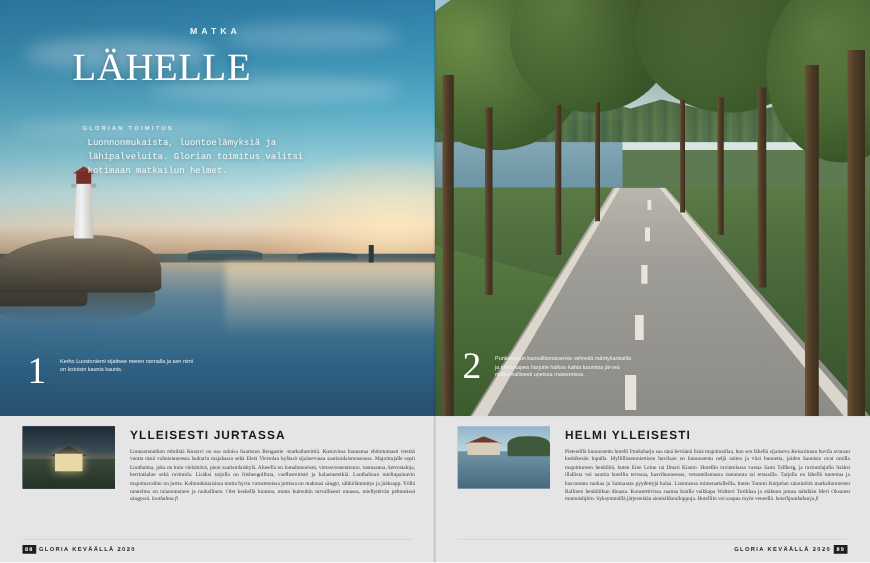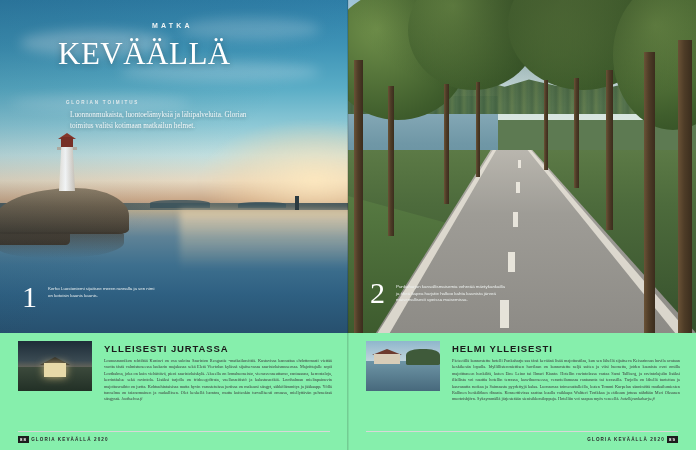--- a/index.html
+++ b/index.html
@@ -158,21 +158,21 @@
     text-shadow: 0 1px 6px rgba(0,0,0,0.28);
   }
   .headline .l2 { display: block; margin-left: 10px; }
   .byline {
     position: absolute; left: 66px; top: 100px;
     color: #dfe9ec; font-size: 4.6px; letter-spacing: 1.8px; font-weight: 700;
   }
   .deck {
     position: absolute; left: 70px; top: 110px; width: 200px;
     color: #f2f7f8; font-size: 7.2px; line-height: 11px;
-    font-family: Liberation Serif, serif;
+    font-family: Liberation Mono, monospace;
     text-shadow: 0 1px 4px rgba(0,0,0,0.3);
   }
 
   .num-badge {
     position: absolute;
     color: #ffffff;
     font-family: "Liberation Serif", serif;
     font-size: 30px; line-height: 30px;
     font-weight: 400;
   }
@@ -248,21 +248,21 @@
   .r-grass-l {
     position: absolute; left: 0; top: 196px; width: 150px; height: 137px;
     background: linear-gradient(to bottom, #577a42, #3d5b2e);
     clip-path: polygon(0 0, 100% 30%, 60% 100%, 0 100%);
   }
 
   
   .bottom {
     position: absolute; left: 0; top: 333px;
     width: 348px; height: 117px;
-    background: #86efac;
+    background: #e5e5e5;
   }
   .thumb {
     position: absolute; left: 18px; top: 8px;
     width: 74px; height: 50px;
     overflow: hidden;
     background: #1c2a33;
   }
   .thumb-sky {
     position: absolute; left:0; top:0; width:74px; height:28px;
     background: linear-gradient(to bottom, #1d2c38, #3a4a52 70%, #6e6a5c 100%);
@@ -354,21 +354,21 @@
         <div class="lh-roof"></div>
         <div class="lh-top"></div>
         <div class="lh-rail"></div>
         <div class="lh-body"></div>
       </div>
 
       <div class="left-overlay"></div>
 
       <div class="kicker">MATKA</div>
       <div class="headline">
-        <span class="l2">KEVÄÄLLÄ</span>
+        <span class="l2">LÄHELLE</span>
       </div>
       <div class="byline">GLORIAN TOIMITUS</div>
       <div class="deck">Luonnonmukaista, luontoelämyksiä ja lähipalveluita. Glorian toimitus valitsi kotimaan matkailun helmet.</div>
 
       <div class="num-badge num-1">1</div>
       <div class="cap-left">Kerho Luostoniemi sijaitsee meren rannalla ja sen nimi on kotoisin kaunis kaunis.</div>
     </div>
 
     <div class="bottom">
       <div class="thumb">

